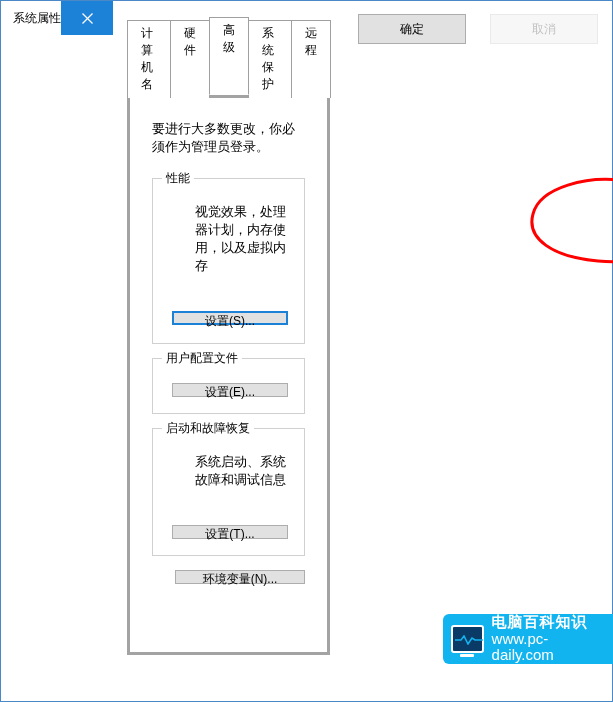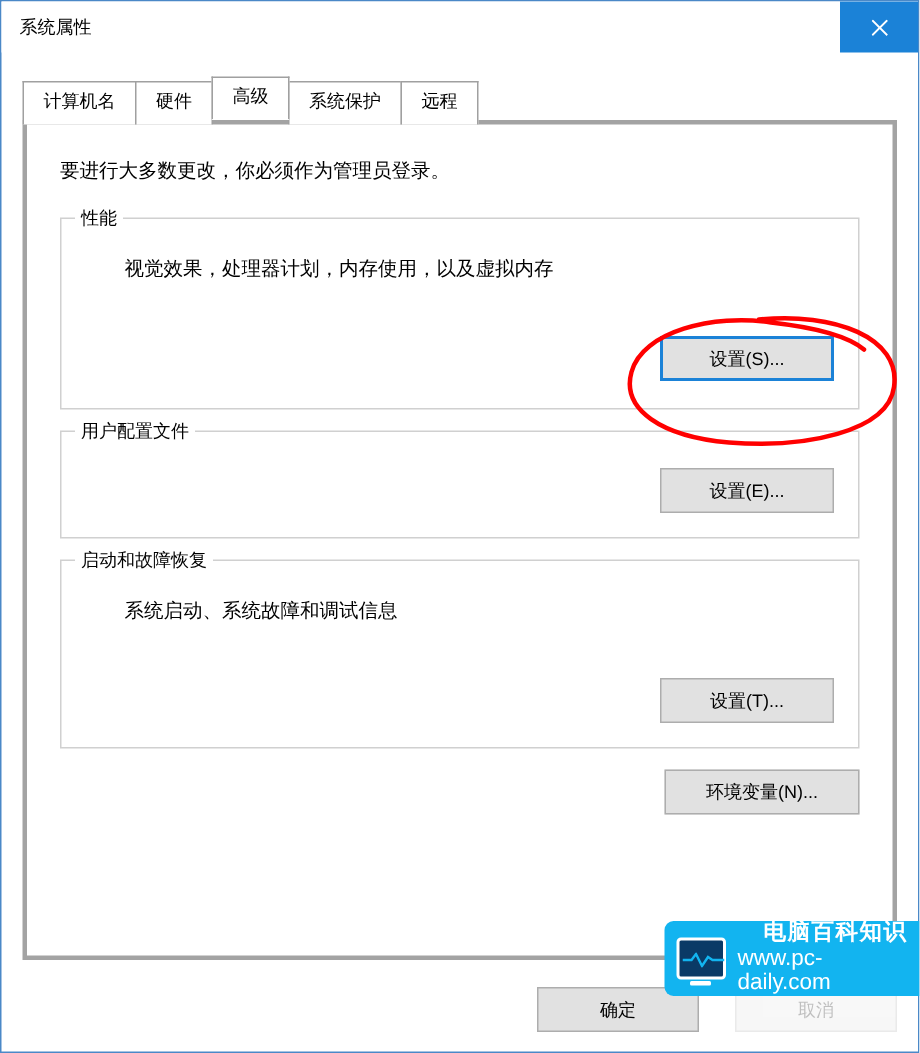--- a/index.html
+++ b/index.html
@@ -11,21 +11,21 @@
       height: 702px;
       position: relative;
       overflow: hidden;
     }
     .window {
       width: 613px;
       height: 702px;
       border: 1px solid #4a88c7;
       background: #fff;
       display: flex;
-      flex-direction: column;
+      flex-direction: row;
     }
     .title-bar {
       height: 34px;
       background: #fff;
       display: flex;
       align-items: center;
       justify-content: space-between;
       padding-left: 12px;
     }
     .title-bar-text { font-size: 12px; color: #000; }
@@ -100,21 +100,21 @@
       margin-bottom: 36px;
       margin-left: 26px;
     }
     .group-button-row {
       display: flex;
       justify-content: flex-end;
     }
 
     .win-button {
       min-width: 116px;
-      height: 30px;
+      height: 14px;
       border: 1px solid #adadad;
       background: #e1e1e1;
       font-size: 12px;
       font-family: inherit;
       padding: 0 18px;
       cursor: pointer;
     }
     .win-button.highlighted {
       border: 2px solid #1b82d7;
     }
@@ -180,21 +180,21 @@
       border-radius: 1px;
     }
     .watermark .pulse {
       position: absolute;
       left: 2px;
       top: 8px;
       width: 28px;
       height: 10px;
     }
     .watermark .wm-text { display: flex; flex-direction: column; line-height: 1.1; }
-    .watermark .wm-title { font-size: 15px; font-weight: bold; letter-spacing: 1px; text-align: right; }
+    .watermark .wm-title { font-size: 15px; font-weight: bold; letter-spacing: 1px; }
     .watermark .wm-url { font-size: 15px; }
 
     .faint-wm {
       position: absolute;
       right: 30px;
       bottom: 95px;
       color: #e8e8e8;
       font-size: 22px;
       z-index: 0;
       pointer-events: none;

